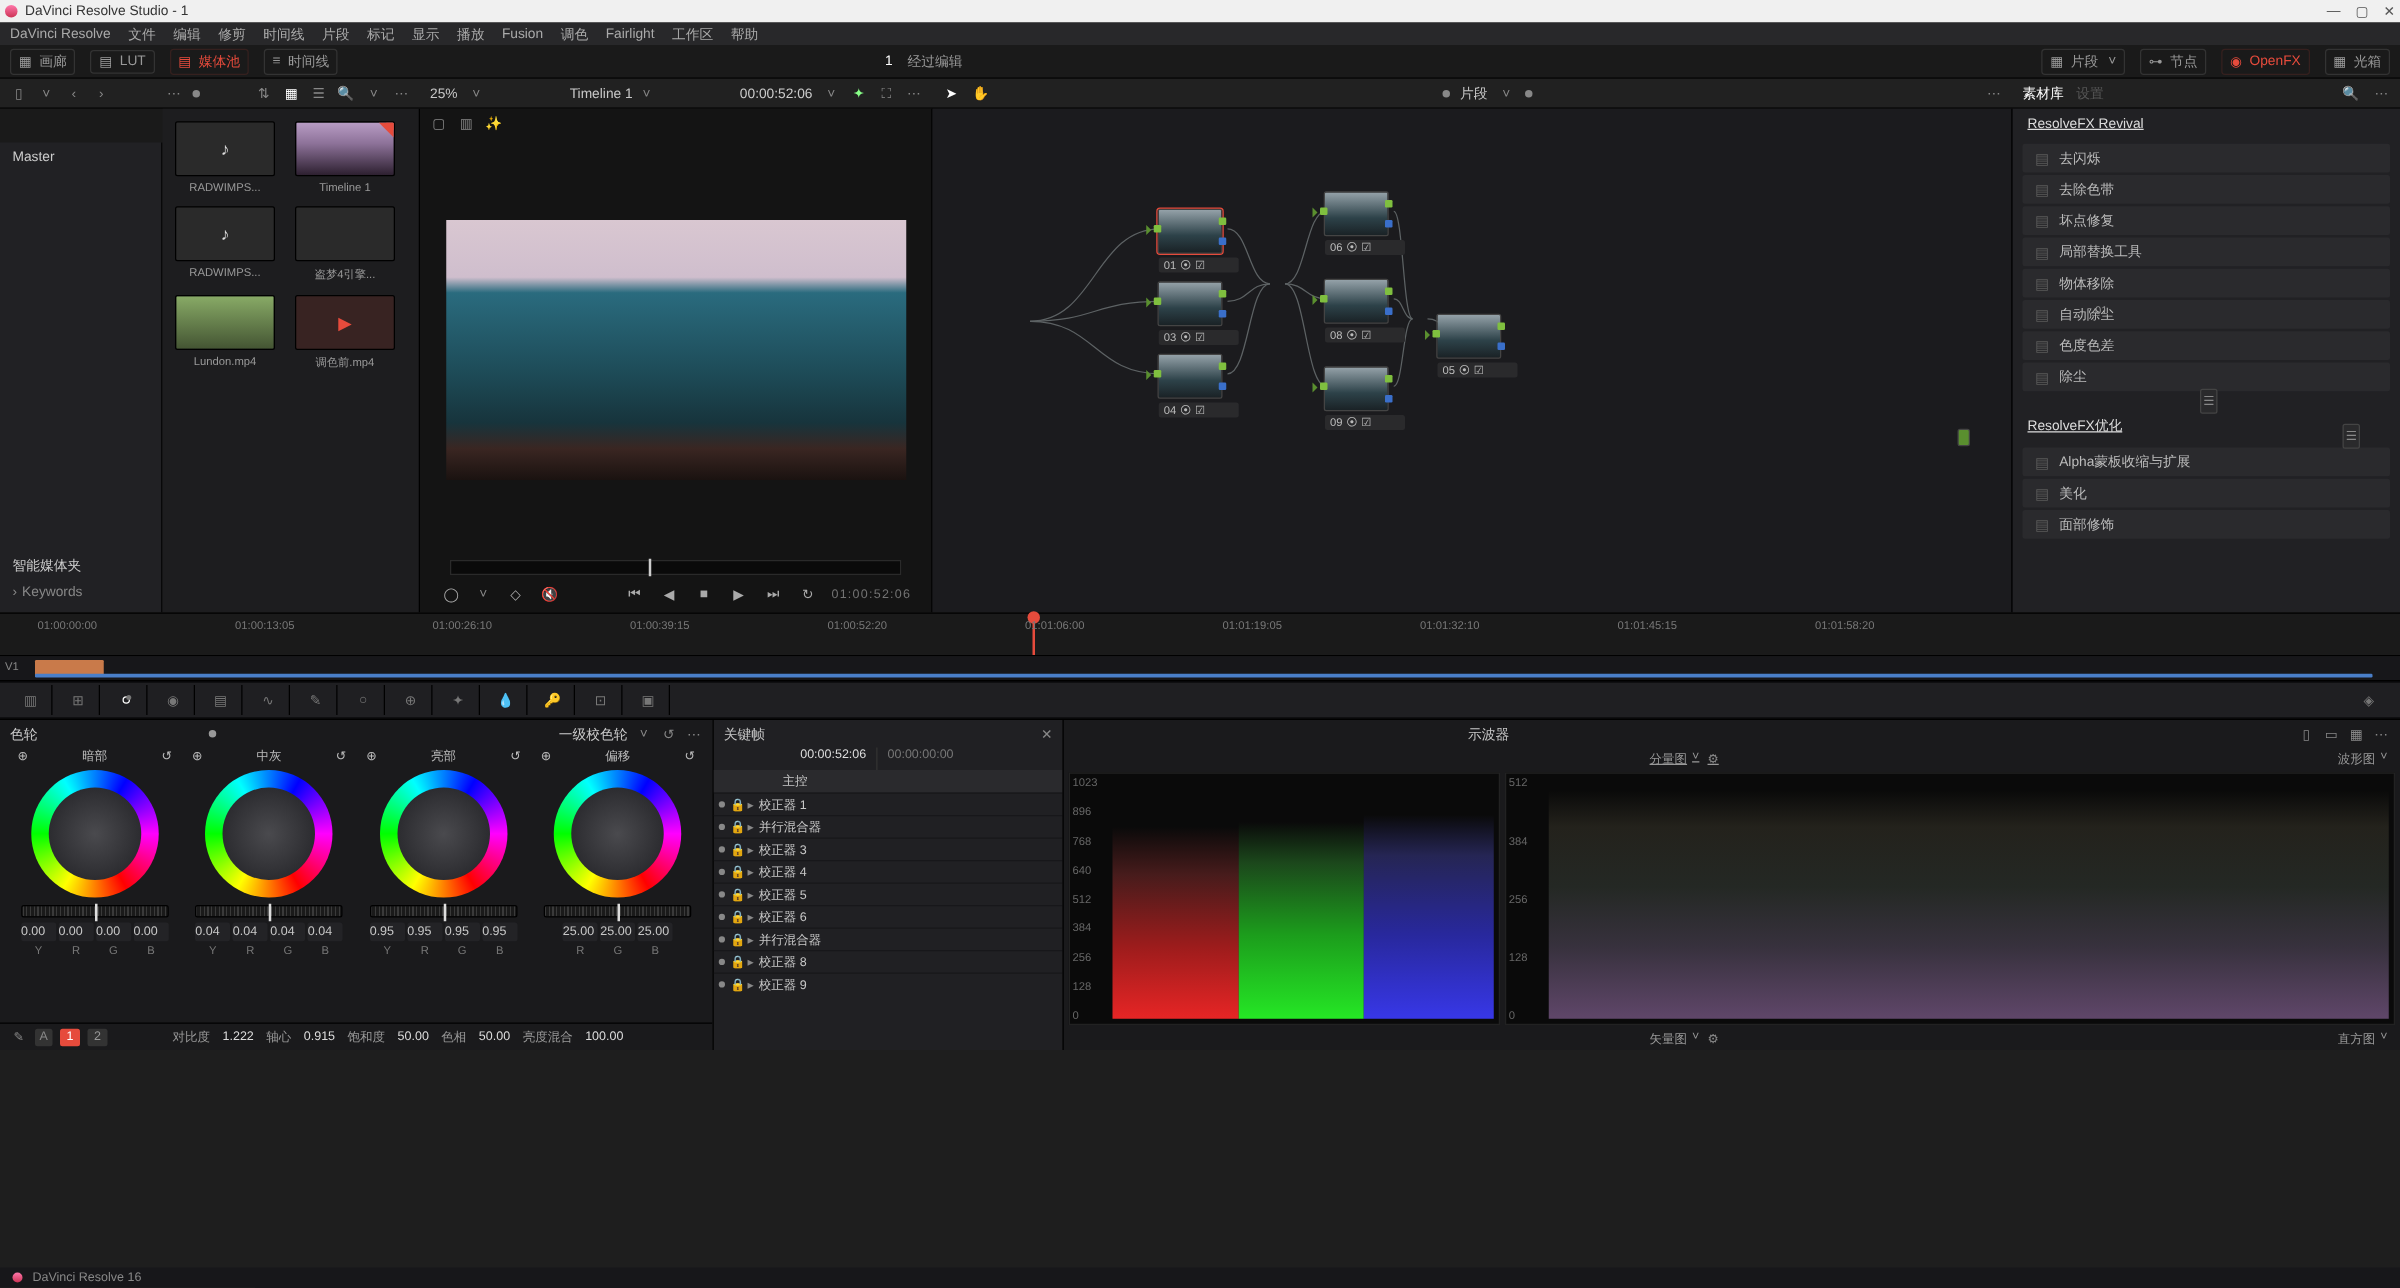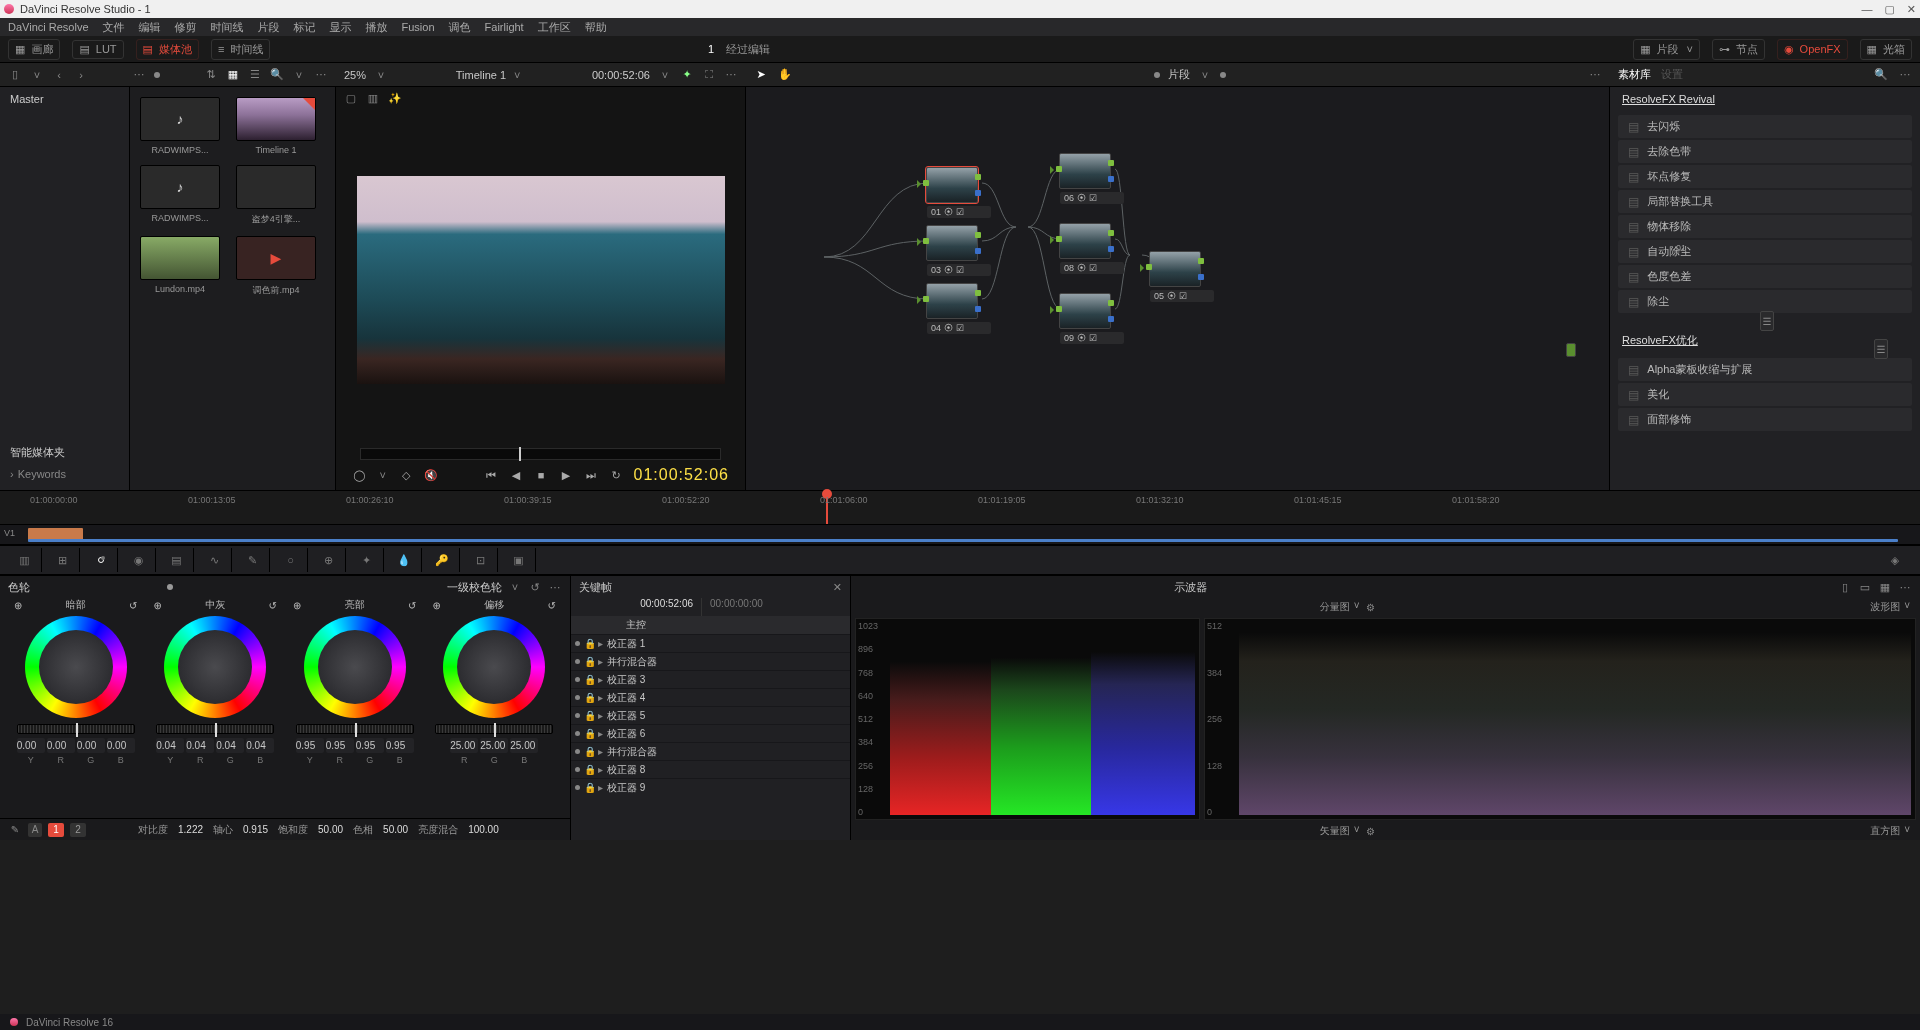--- a/index.html
+++ b/index.html
@@ -12,21 +12,21 @@
 .btnseg.active { color:#e64b3c; border-color:#e64b3c22; }
 .topbar .right { margin-left:auto; display:flex; gap:12px; }
 .row2 { height:24px; background:#212121; border-bottom:1px solid #000; display:flex; align-items:center; }
 .row2 .l { width:336px; display:flex; align-items:center; gap:8px; padding:0 8px; }
 .row2 .m { flex:0 0 410px; display:flex; align-items:center; gap:8px; padding:0 8px; }
 .row2 .nodebar { flex:1; display:flex; align-items:center; gap:10px; padding:0 8px; }
 .row2 .fxbar { width:310px; display:flex; align-items:center; gap:10px; padding:0 8px; justify-content:center; }
 .ico { width:14px; height:14px; display:inline-flex; align-items:center; justify-content:center; color:#888; }
 
 .main { height:403px; display:flex; background:#1a1a1a; }
-.col-bins { width:130px; background:#212124; border-right:1px solid #000; padding:6px 10px; display:flex; flex-direction:column; }
+.col-bins { width:130px; background:#212124; border-right:1px solid #000; padding:6px 10px; display:flex; flex-direction:column;margin-top:27px; }
 .col-bins .hdr { font-size:11px; color:#ccc; margin-bottom:4px; }
 .col-bins .smart { margin-top:auto; }
 .col-bins .kw { display:flex; align-items:center; gap:4px; color:#888; padding:4px 0; }
 .col-clips { width:206px; background:#1d1d1f; border-right:1px solid #000; padding:10px; display:flex; flex-wrap:wrap; gap:10px 16px; align-content:flex-start; }
 .clip { width:80px; }
 .clip .th { width:80px; height:44px; background:#2a2a2a; border:1px solid #000; position:relative; display:flex; align-items:center; justify-content:center; border-radius:2px; overflow:hidden; }
 .clip .th.audio { background:#2a2a2a; }
 .clip .th.tl { background:linear-gradient(#b89cc4,#8d7299 40%,#2d2030); }
 .clip .th.tl::after { content:""; position:absolute; right:0; top:0; border:6px solid transparent; border-top-color:#e64b3c; border-right-color:#e64b3c; }
 .clip .th.vid { background:linear-gradient(#8a6,#453); }
@@ -34,21 +34,21 @@
 .clip .th .note { color:#ddd; font-size:14px; }
 .clip .lbl { font-size:9px; color:#999; text-align:center; margin-top:4px; overflow:hidden; text-overflow:ellipsis; white-space:nowrap; }
 
 .col-viewer { width:410px; background:#141414; border-right:1px solid #000; display:flex; flex-direction:column; }
 .vwrtools { height:22px; display:flex; align-items:center; gap:8px; padding:0 8px; }
 .viewport { flex:1; display:flex; align-items:center; justify-content:center; margin:8px 20px 6px; }
 .frame { width:368px; height:208px; background:linear-gradient(#d9c7d1 0%,#cfbecd 22%,#2a6b7e 28%,#1d4a56 60%,#17343c 78%,#3a2622 88%,#1a1210 100%); position:relative; }
 .scrub { height:12px; margin:0 24px; background:#0a0a0a; border:1px solid #2a2a2a; position:relative; }
 .scrub .ph { position:absolute; left:44%; top:-2px; width:2px; height:14px; background:#ccc; }
 .transport { height:30px; display:flex; align-items:center; padding:0 16px; gap:10px; }
-.transport .tc { margin-left:auto; color:#fde047; font-size:16px; letter-spacing:1px; }
+.transport .tc { margin-left:auto; color:#737373; font-size:10px; letter-spacing:1px; }
 .tbtn { width:18px; height:18px; display:flex; align-items:center; justify-content:center; color:#aaa; }
 .red { color:#e64b3c; }
 
 .col-nodes { flex:1; background:#1b1b1e; border-right:1px solid #000; position:relative; }
 .nodegraph { position:absolute; inset:0; }
 .node { position:absolute; width:52px; height:36px; background:#232325; border:1px solid #444; border-radius:2px; }
 .node.nb { background:linear-gradient(#94a1a8,#2d4249 60%,#1a2226); }
 .node .lab { position:absolute; left:0; bottom:-16px; width:64px; font-size:9px; color:#bbb; background:#2a2a2c; padding:1px 4px; border-radius:2px; display:flex; gap:3px; align-items:center; }
 .ndot { position:absolute; width:6px; height:6px; background:#7fbf3f; border-radius:1px; }
 .ndot.l { left:-4px; } .ndot.r { right:-4px; }
@@ -758,21 +758,21 @@
       <span class="ttl">示波器</span>
       <span class="r">
         <span class="ico">▯</span>
         <span class="ico">▭</span>
         <span class="ico">▦</span>
         <span class="ico">⋯</span>
       </span>
     </div>
     <div style="flex:1;display:flex;flex-direction:column;">
       <div class="scsel">
-        <div style="flex:1;display:flex;justify-content:flex-end;gap:4px;padding-right:10px;">
+        <div style="flex:1;display:flex;justify-content:flex-end;gap:4px;padding-right:10px;text-decoration:underline;">
             <span>分量图</span>
             <span>˅</span>
             <span class="ico">⚙</span>
           </div>
         <div style="flex:1;display:flex;justify-content:flex-end;gap:4px;">
             <span>波形图</span>
             <span>˅</span>
           </div>
       </div>
       <div class="scopegrid">

